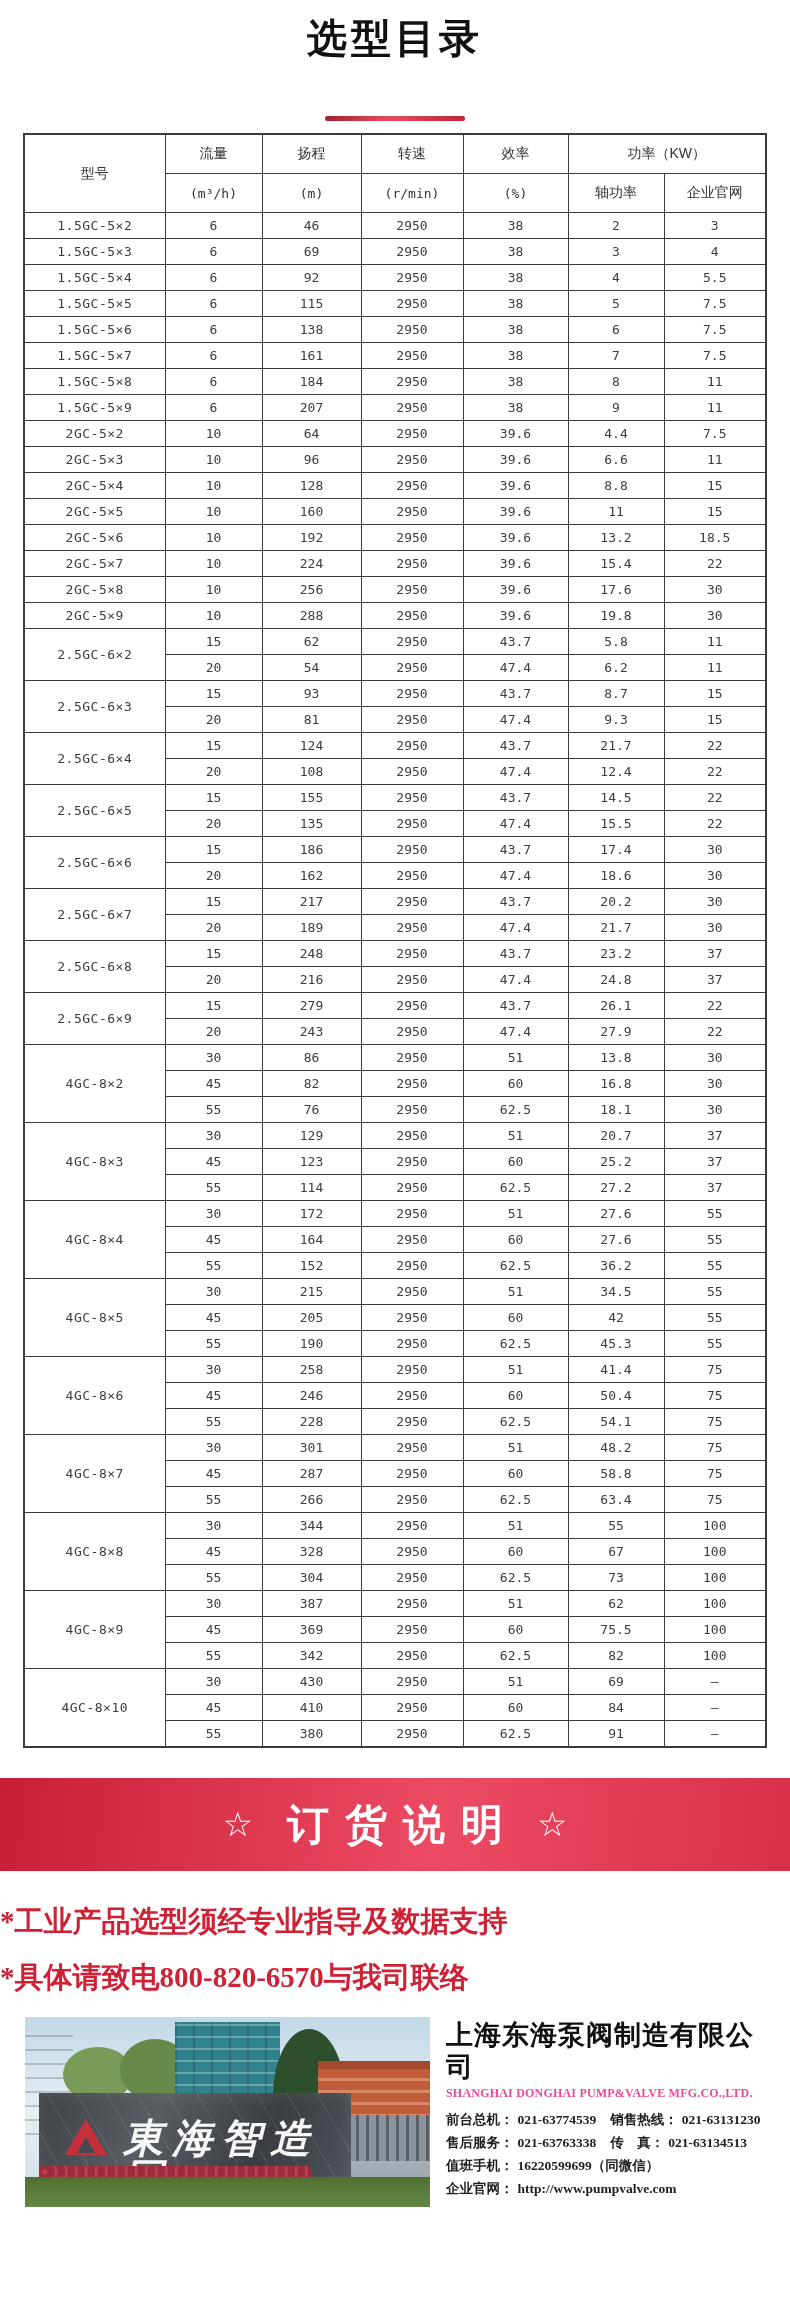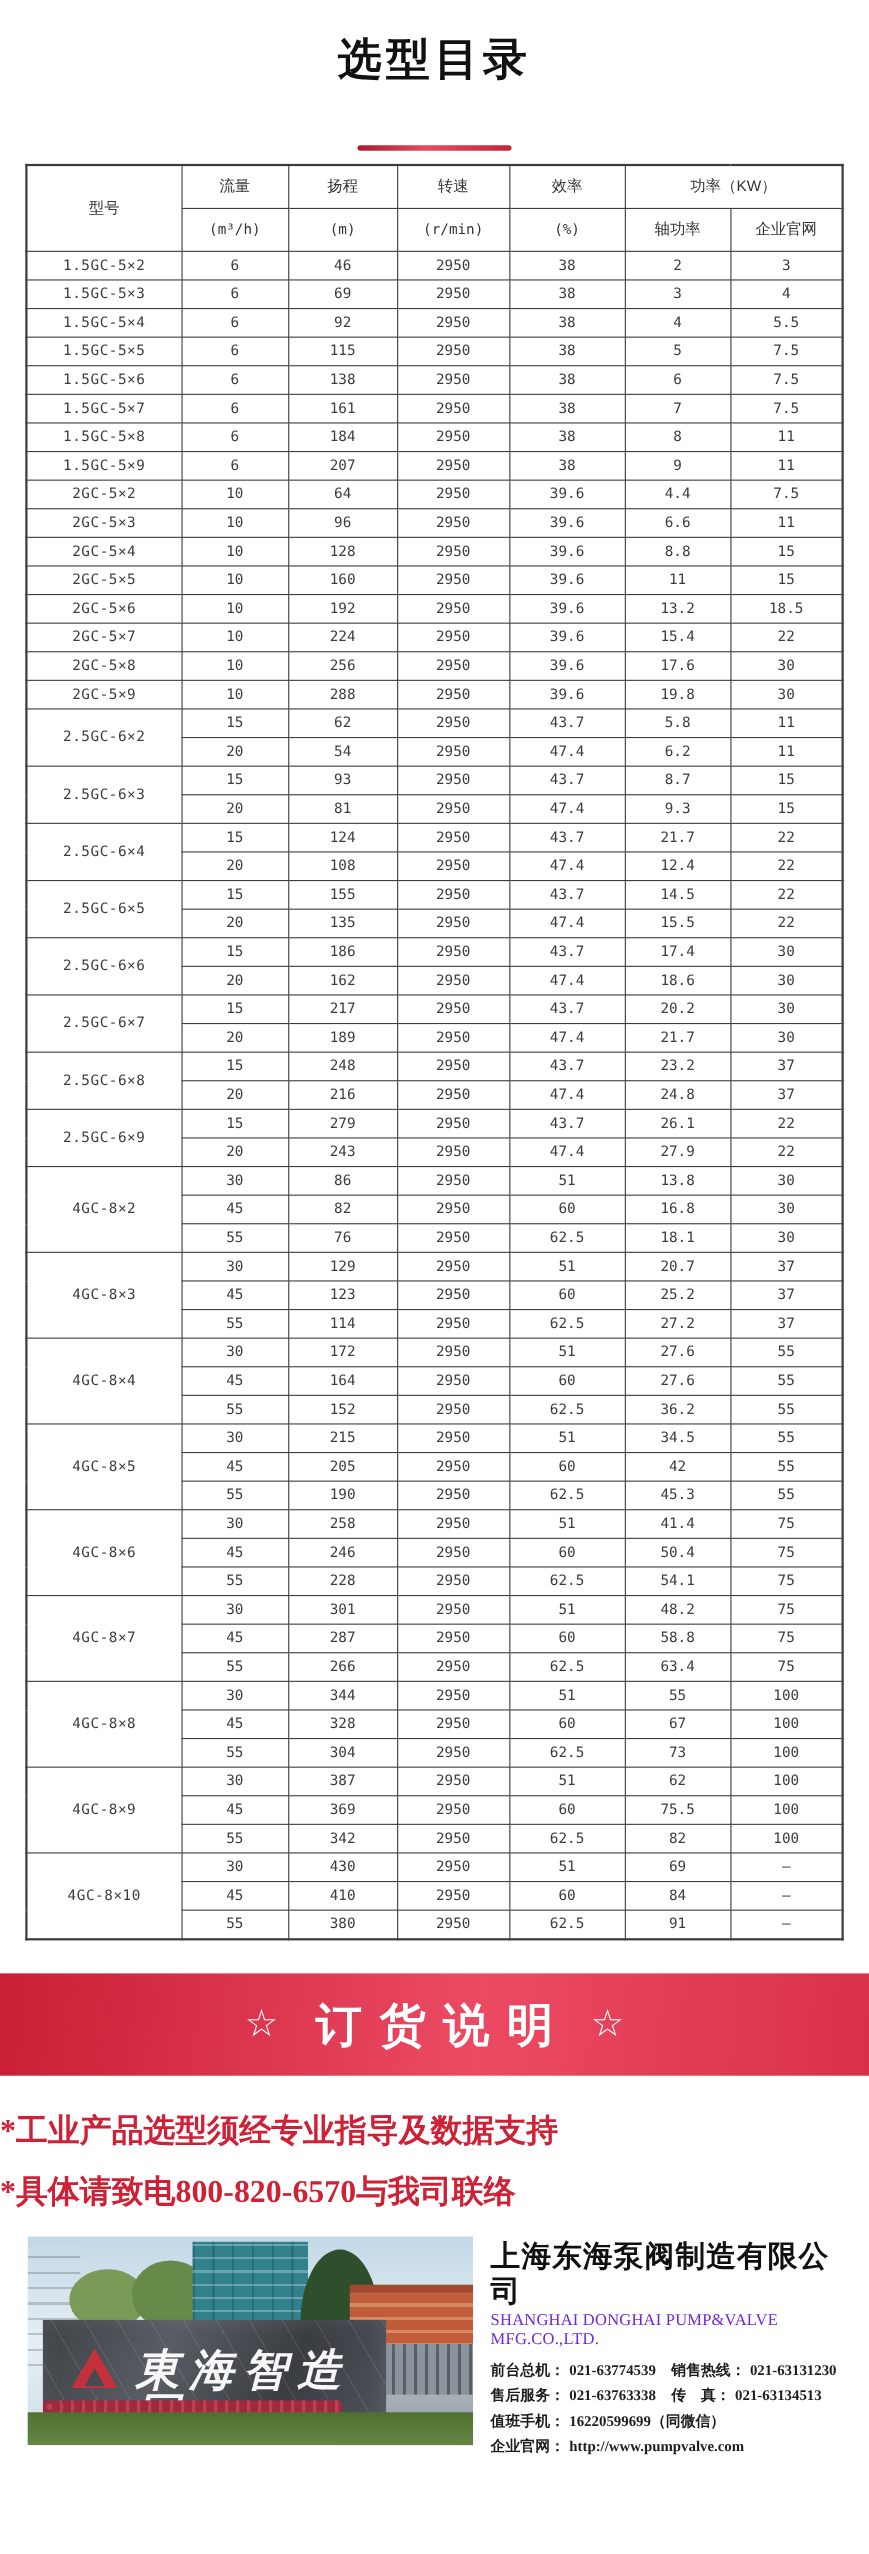--- a/index.html
+++ b/index.html
@@ -1,20 +1,20 @@
 <!DOCTYPE html>
 <html><head>
 <meta charset="utf-8">
 <style>
   html,body{margin:0;padding:0;}
   body{width:790px;background:#ffffff;font-family:"Liberation Sans",sans-serif;}
   .page{position:relative;width:790px;height:2322px;background:#fff;overflow:hidden;}
 
   
-  .title{margin:16px;padding-top:14px;text-align:center;font-size:40px;line-height:48px;
+  .title{margin:0;padding-top:14px;text-align:center;font-size:40px;line-height:48px;
          font-weight:bold;color:#111;letter-spacing:4px;}
   .title-underline{width:140px;height:5px;margin:54px auto 0;border-radius:3px;
          background:linear-gradient(90deg,#a81e30 0%,#e84a5f 45%,#c22539 100%);}
 
   
   table.spec-table{width:742px;margin:12px auto 0;border-collapse:collapse;
          border:2px solid #3b3b3b;table-layout:fixed;text-align:center;color:#3c3c3c;}
   table.spec-table th,table.spec-table td{border:1px solid #3b3b3b;padding:0;}
   table.spec-table th{height:38px;font-size:14px;font-weight:normal;color:#333;}
   table.spec-table .unit{font-family:"DejaVu Sans Mono",monospace;font-size:13px;}
@@ -77,21 +77,21 @@
       background:#9c2c3c;
       background-image:repeating-radial-gradient(circle at 6px 6px,#c04052 0 2px,transparent 3px 10px);}
   .ph-hedge{position:absolute;left:0;top:160px;width:405px;height:30px;
       background:linear-gradient(180deg,#4f7030,#648746);}
   .ph-path{position:absolute;right:-14px;top:138px;width:130px;height:52px;
       background:linear-gradient(180deg,#aab2ba,#8f979f);transform:skewX(-18deg);}
 
   
   .contact{flex:1;padding-top:2px;}
   .company-cn{font-size:27px;font-weight:bold;color:#101010;letter-spacing:1px;line-height:32px;}
-  .company-en{font-size:15px;font-weight:normal;color:#6d28d9;margin-top:3px;
+  .company-en{font-size:12px;font-weight:bold;color:#ec4899;margin-top:3px;
       font-family:"Liberation Serif",serif;letter-spacing:0.2px;}
   .hotline{margin-top:9px;color:#d2232f;font-weight:bold;font-family:"Liberation Serif",serif;}
   .hotline .h-label{font-size:19px;}
   .hotline .h-number{font-size:22px;margin-left:8px;letter-spacing:1px;}
   .contact-lines{margin-top:7px;}
   .contact-line{font-size:13.5px;line-height:23px;color:#1d1d1d;font-weight:bold;
       font-family:"Liberation Serif",serif;}
   .contact-line .c-label{margin-right:4px;}
   .contact-line .c-pair + .c-pair{margin-left:14px;}
 </style>

